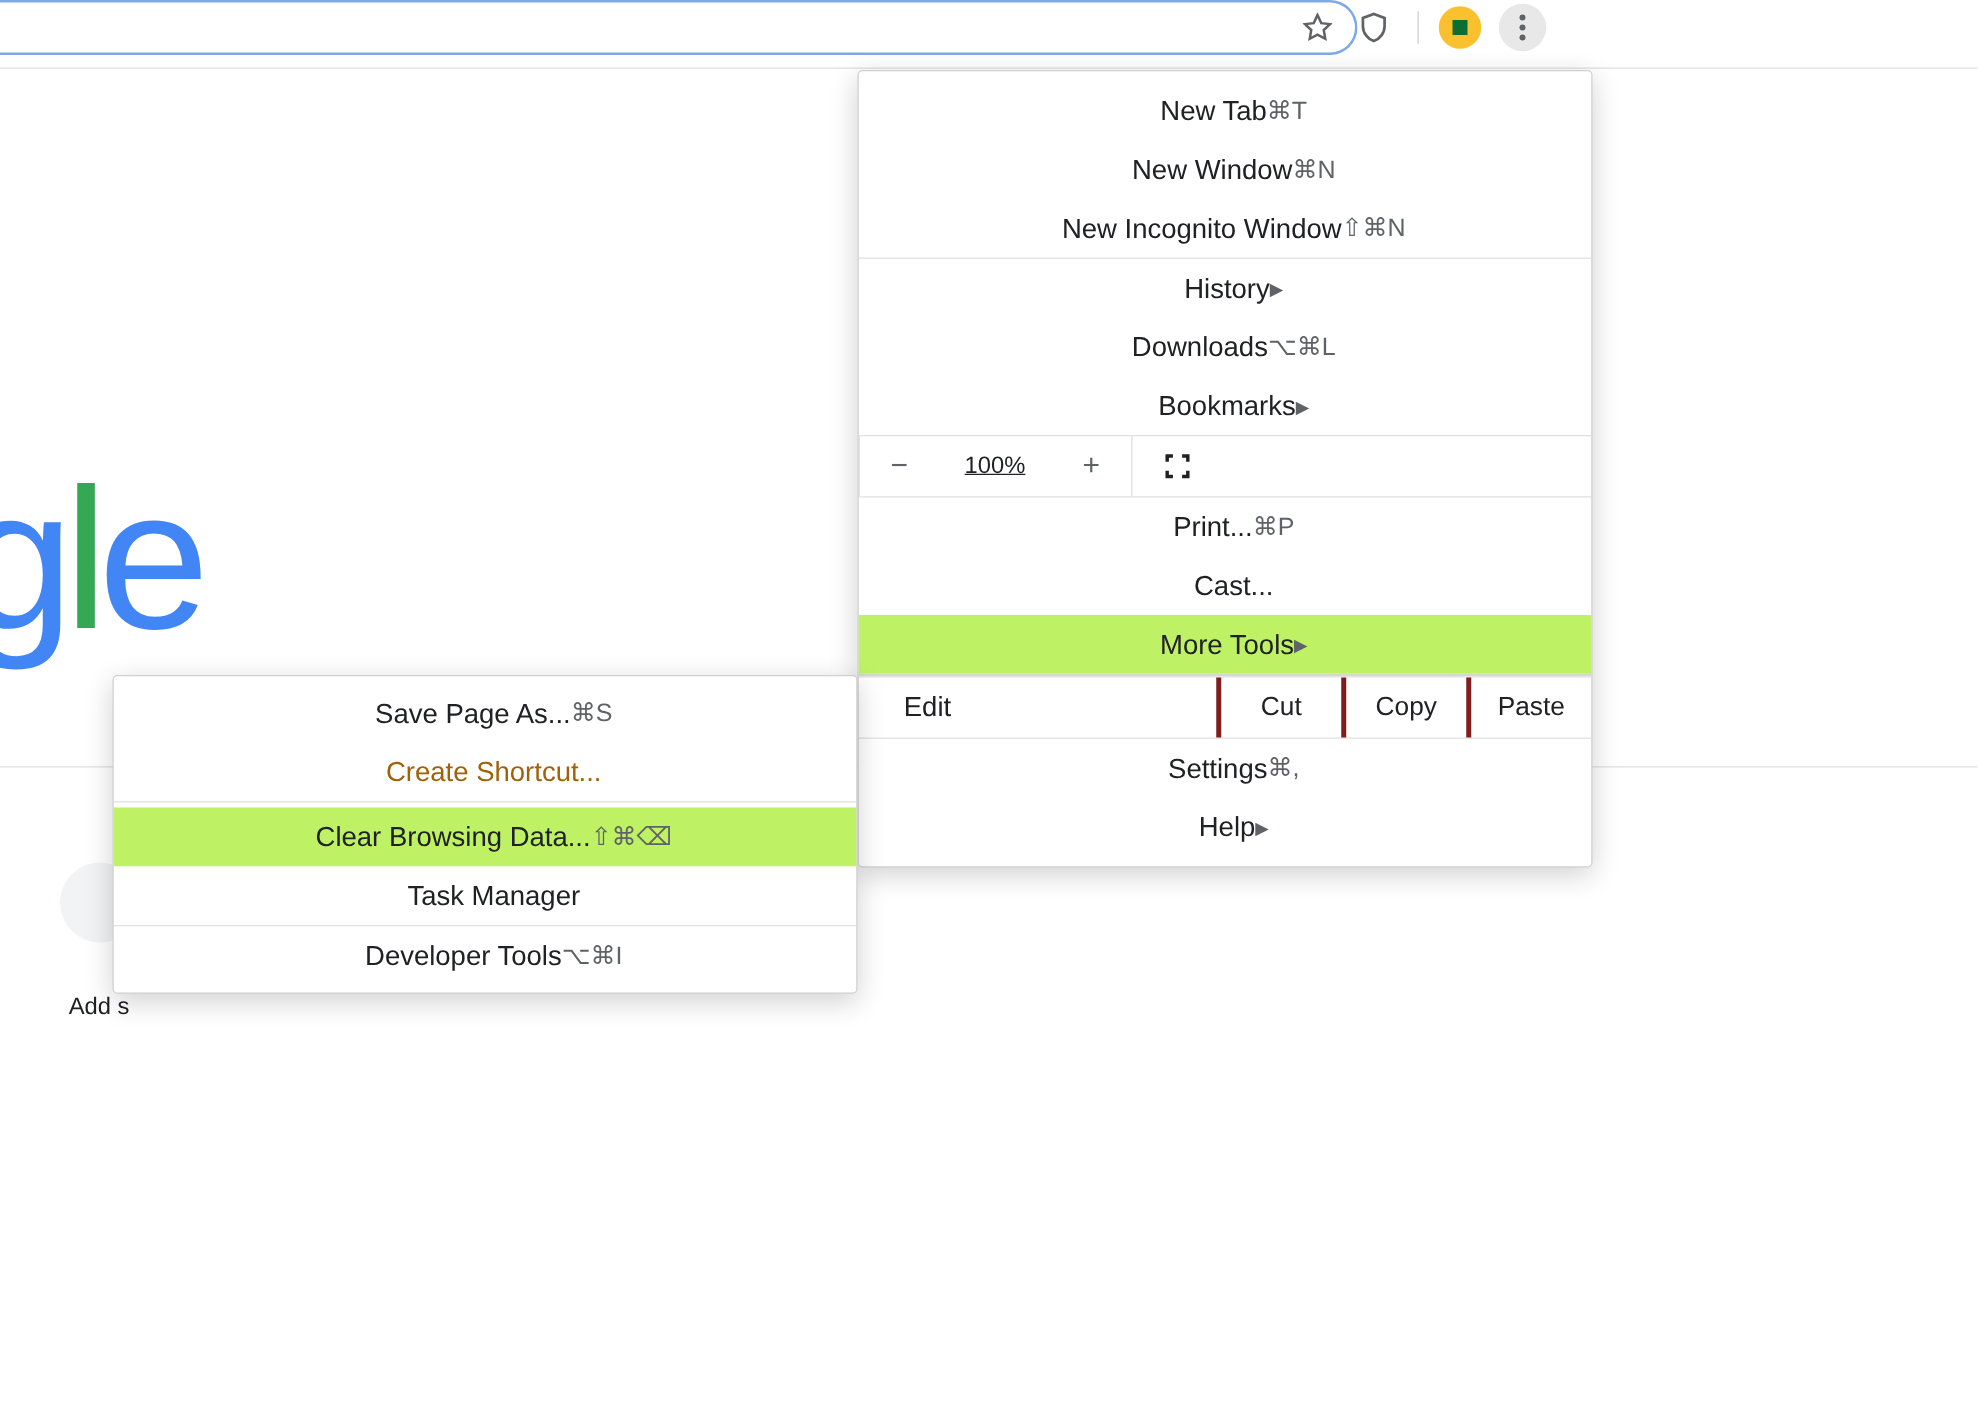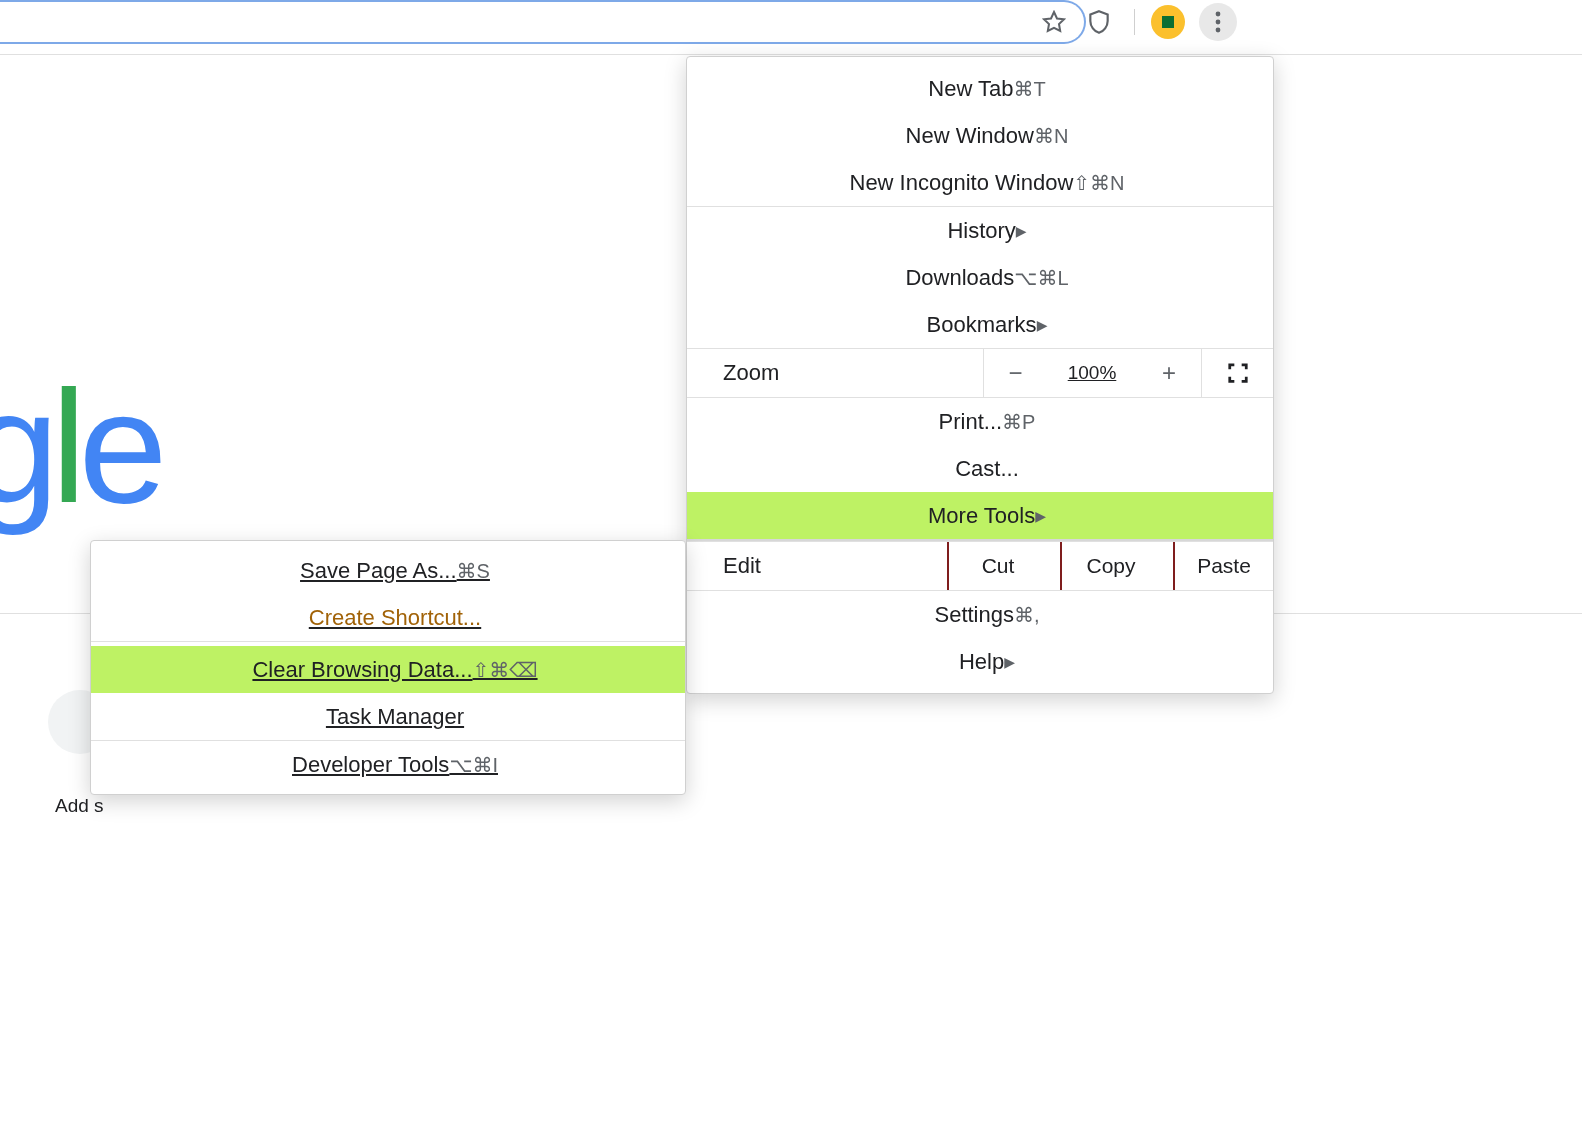--- a/index.html
+++ b/index.html
@@ -122,30 +122,28 @@
   .zoom-row .lbl { flex: 1; display:flex; align-items:center; padding-left:36px; }
   .zoom-row .btn { width: 64px; display:flex; align-items:center; justify-content:center; border-left:1px solid #e0e0e0; font-size:24px; color:#5f6368; }
   .zoom-row .val { width: 90px; display:flex; align-items:center; justify-content:center; font-size:19px;text-decoration:underline; }
   .zoom-row .full { width: 72px; display:flex; align-items:center; justify-content:center; border-left:1px solid #e0e0e0; }
 
   .edit-row {
     display: flex; align-items: stretch;
     height: 50px;
     border-top: 1px solid #e0e0e0;
     border-bottom: 1px solid #e0e0e0;
-    gap: 13px;
   }
   .edit-row .lbl { flex:1; display:flex; align-items:center; padding-left:36px;}
-  .edit-row .act { width: 100px; display:flex; align-items:center; justify-content:center; border-left:2px solid #7f1d1d; font-size:21px;}
+  .edit-row .act { width: 100px; display:flex; align-items:center; justify-content:center; border-left:4px solid #7f1d1d; font-size:21px;}
 
   
   .sub-menu {
     top: 540px; left: 90px;
     width: 596px;
-    text-decoration: underline;
   }
   .sub-menu .menu-row.disabled { color: #a16207; }
 
   svg { display:block; }
 </style>
 </head>
 <body>
 
 <div class="omnibox">
   <span class="star">
@@ -204,21 +202,20 @@
   <div class="menu-row">
     <span>Downloads</span>
     <span class="shortcut">⌥⌘L</span>
   </div>
   <div class="menu-row">
     <span>Bookmarks</span>
     <span class="chev">▶</span>
   </div>
 
   <div class="zoom-row">
-    <div class="lbl">Zoom</div>
     <div class="btn">−</div>
     <div class="val">100%</div>
     <div class="btn" style="border-left:none">+</div>
     <div class="full">
       <svg width="22" height="22" viewBox="0 0 24 24" fill="none" stroke="#202124" stroke-width="3">
         <path d="M3 8 V3 H8"></path>
           <path d="M16 3 H21 V8"></path>
           <path d="M21 16 V21 H16"></path>
           <path d="M8 21 H3 V16"></path>
       </svg>

